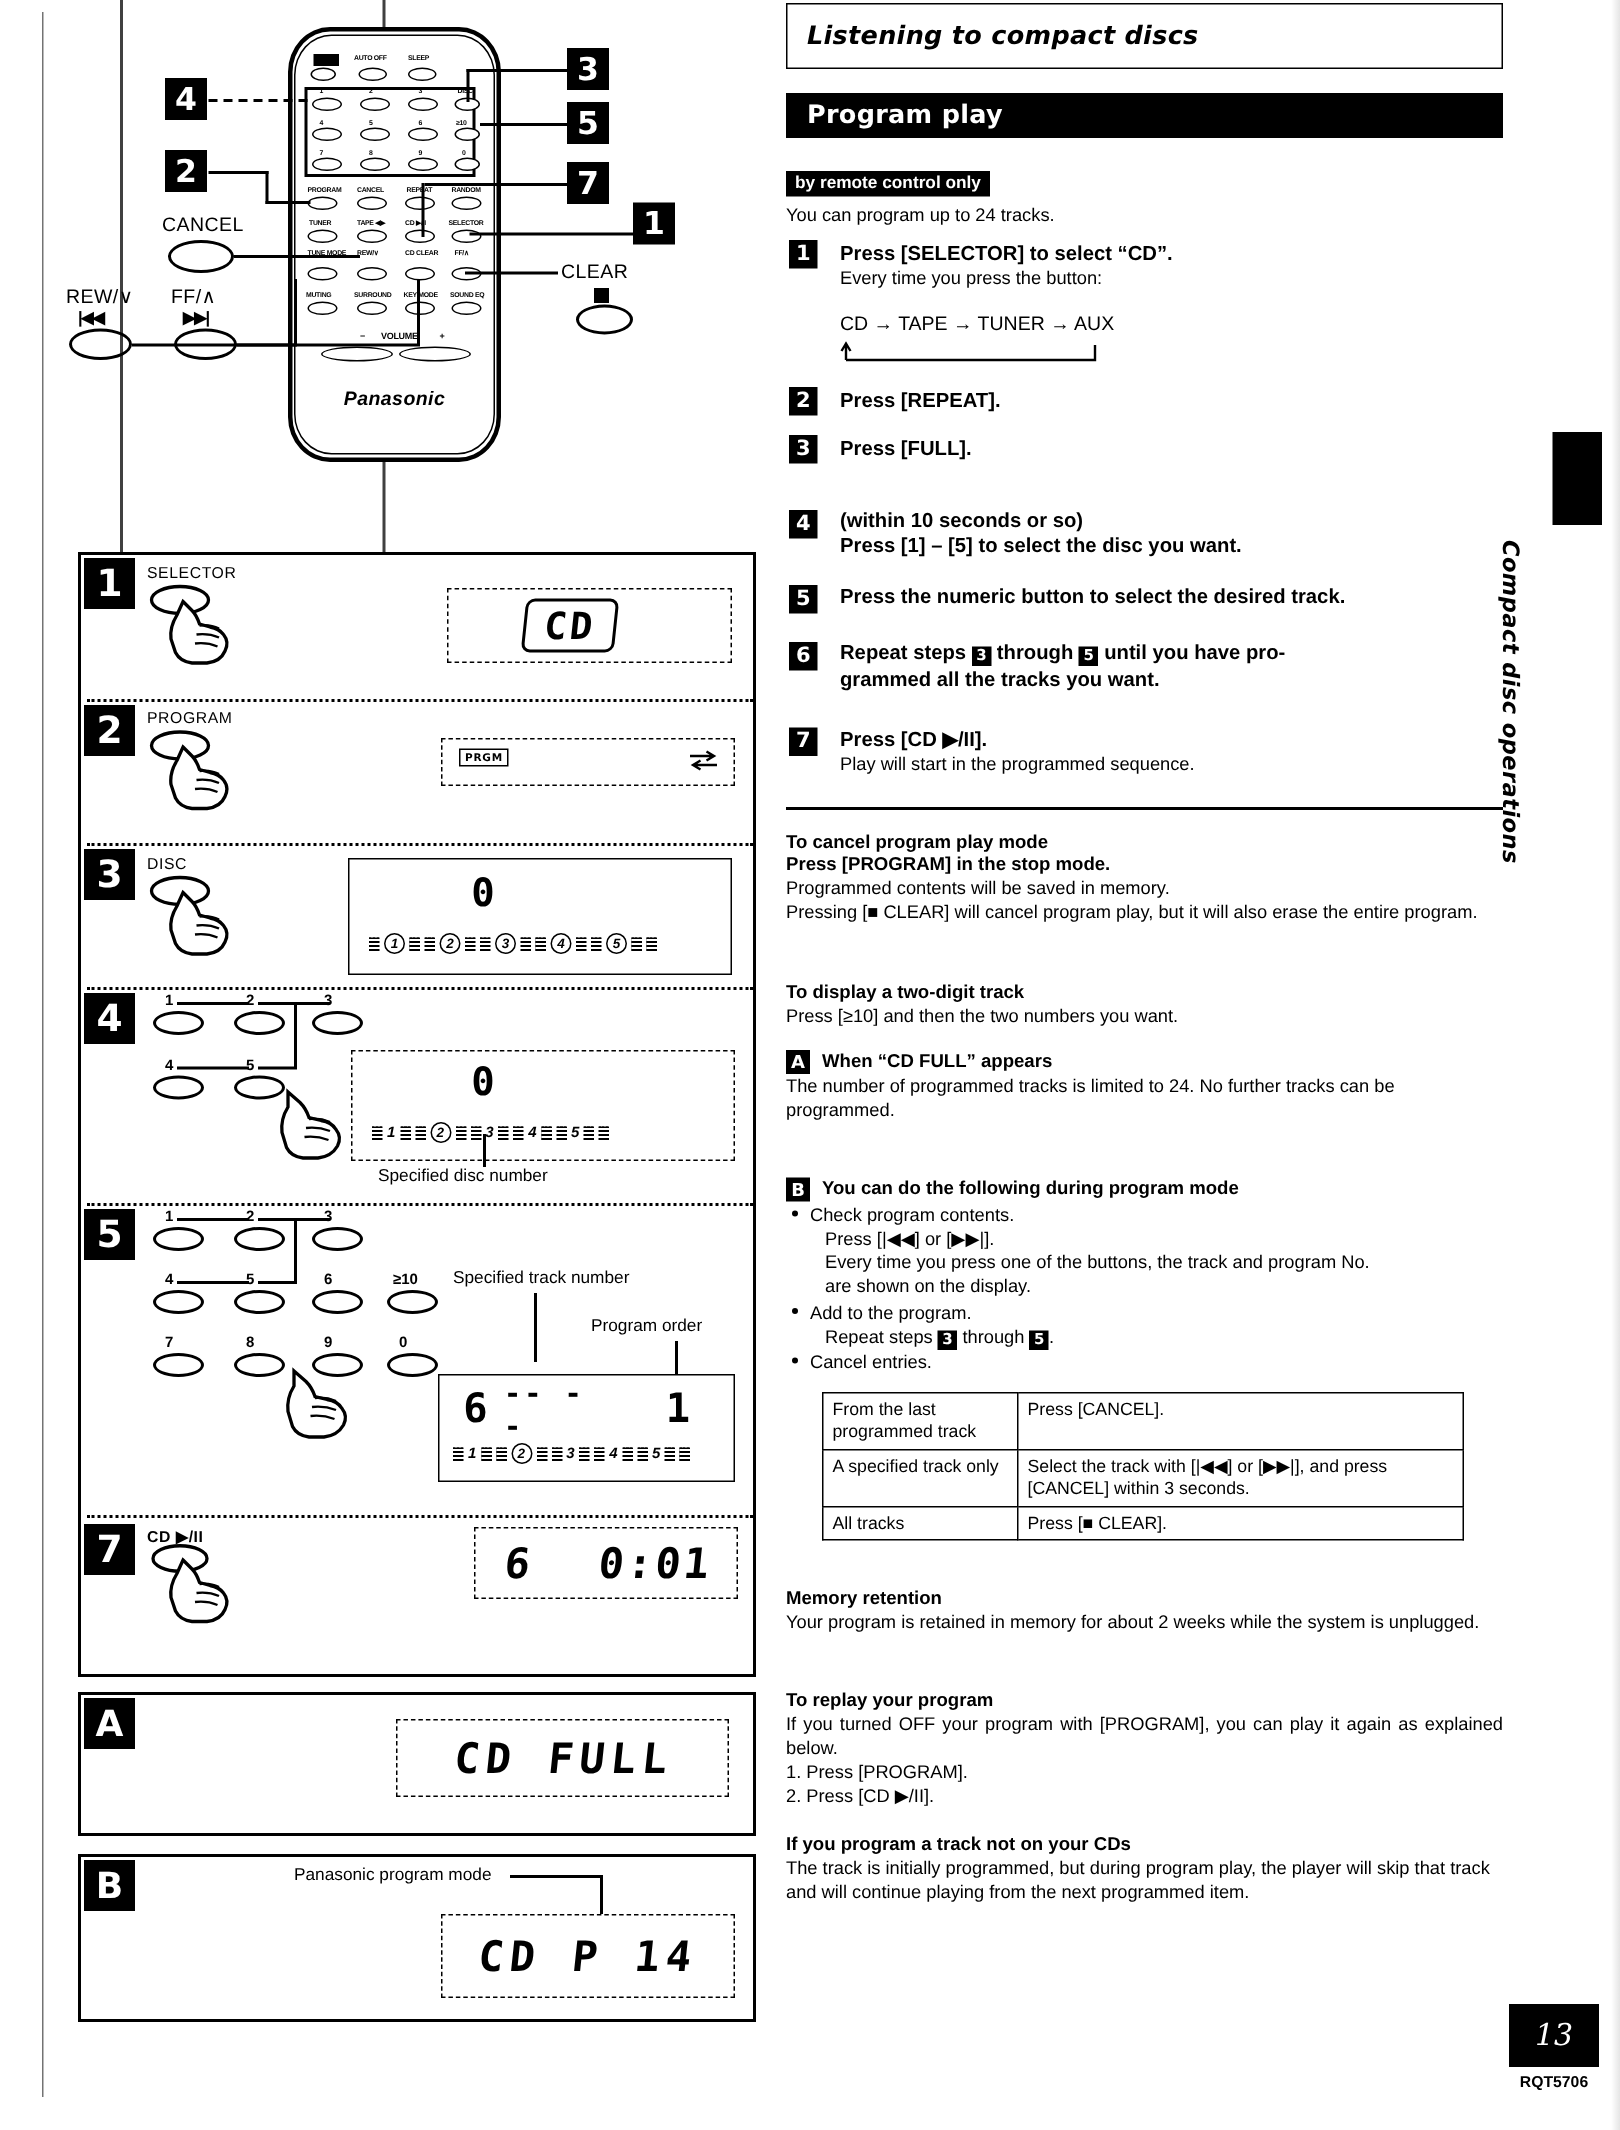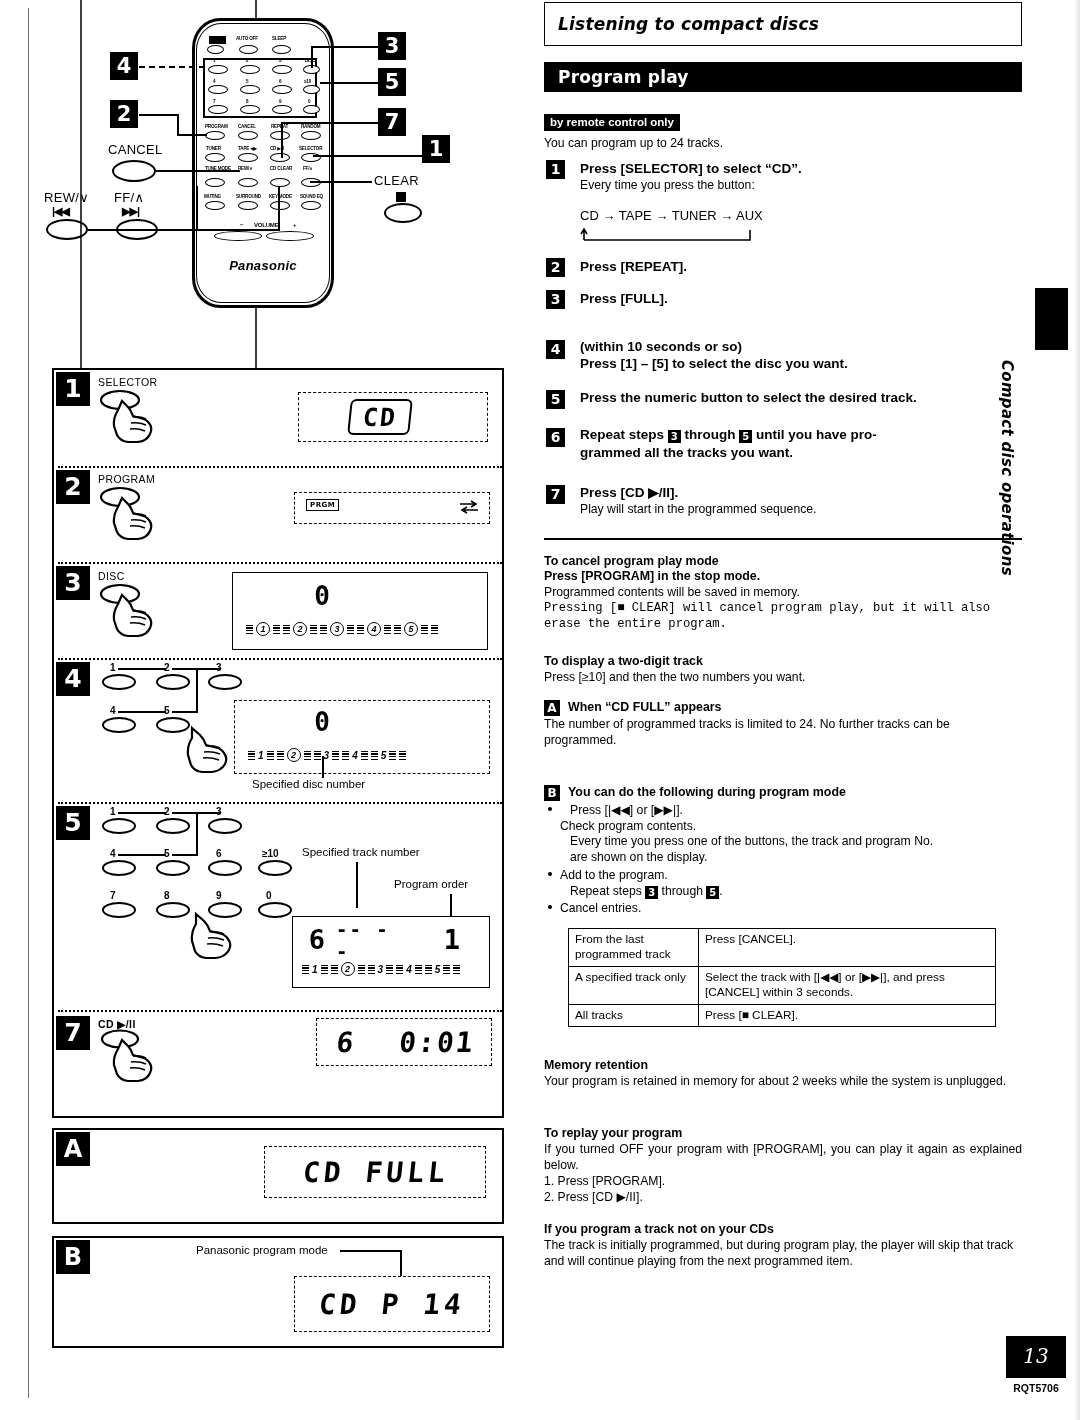--- a/index.html
+++ b/index.html
@@ -92,21 +92,21 @@
   .dnum.circ {
     border:1.6px solid #000; border-radius:50%; width:14px; height:14px;
     display:flex; align-items:center; justify-content:center; font-size:9px;
   }
   .cap { position:absolute; font-size:11.5px; }
   .cap-line { position:absolute; background:#000; }
 
   .ab-panel { position:absolute; left:52px; width:452px; border:2.5px solid #000; }
 
   
-  .right-col { position:absolute; left:536px; top:0; width:500px; height:1240px; }
+  .right-col { position:absolute; left:516px; top:0; width:500px; height:1240px; }
   .chap-box {
     position:absolute; left:8px; top:2px; width:478px; height:44px;
     border:1.5px solid #000;
   }
   .chap-title {
     position:absolute; left:22px; top:14px;
     font-family:"DejaVu Sans", sans-serif;
     font-style:italic; font-weight:bold; font-size:17px; letter-spacing:.2px;
   }
   .sec-bar {
@@ -553,36 +553,36 @@
 
     <div class="stepnum" style="left:10px;top:485px;">7</div>
     <div class="step-head" style="left:44px;top:484px;">Press [CD ▶/II].</div>
     <div class="step-sub" style="left:44px;top:502px;">Play will start in the programmed sequence.</div>
 
     <div class="hr-rule" style="left:8px;top:538px;width:478px;"></div>
 
     <div class="h-bold" style="left:8px;top:554px;">To cancel program play mode</div>
     <div class="h-bold" style="left:8px;top:569px;">Press [PROGRAM] in the stop mode.</div>
     <div class="body-txt" style="left:8px;top:585px;text-align:center;">Programmed contents will be saved in memory.</div>
-    <div class="body-txt" style="left:8px;top:601px;width:478px;font-family:Liberation Mono, monospace;">Pressing [■ CLEAR] will cancel program play, but it will also erase the entire program.</div>
+    <div class="body-txt" style="left:8px;top:601px;width:478px;">Pressing [■ CLEAR] will cancel program play, but it will also erase the entire program.</div>
 
     <div class="h-bold" style="left:8px;top:654px;">To display a two-digit track</div>
     <div class="body-txt" style="left:8px;top:670px;">Press [≥10] and then the two numbers you want.</div>
 
     <div class="stepnum" style="left:8px;top:700px;width:16px;height:16px;font-size:12px;line-height:16px;">A</div>
     <div class="h-bold" style="left:32px;top:700px;">When “CD FULL” appears</div>
     <div class="body-txt" style="left:8px;top:717px;width:478px;">The number of programmed tracks is limited to 24. No further tracks can be programmed.</div>
 
     <div class="stepnum" style="left:8px;top:785px;width:16px;height:16px;font-size:12px;line-height:16px;">B</div>
     <div class="h-bold" style="left:32px;top:785px;">You can do the following during program mode</div>
 
     <div class="bullet" style="left:24px;top:803px;width:462px;">
       <span class="dot"></span>
+      <div>Check program contents.</div>
       <div style="padding-left:10px;">Press [|◀◀] or [▶▶|].</div>
-      <div>Check program contents.</div>
       <div style="padding-left:10px;">Every time you press one of the buttons, the track and program No.</div>
       <div style="padding-left:10px;">are shown on the display.</div>
     </div>
 
     <div class="bullet" style="left:24px;top:868px;width:462px;">
       <span class="dot"></span>
       <div>Add to the program.</div>
       <div style="padding-left:10px;">
         <span>Repeat steps</span>
         <span class="inline-num">3</span>

